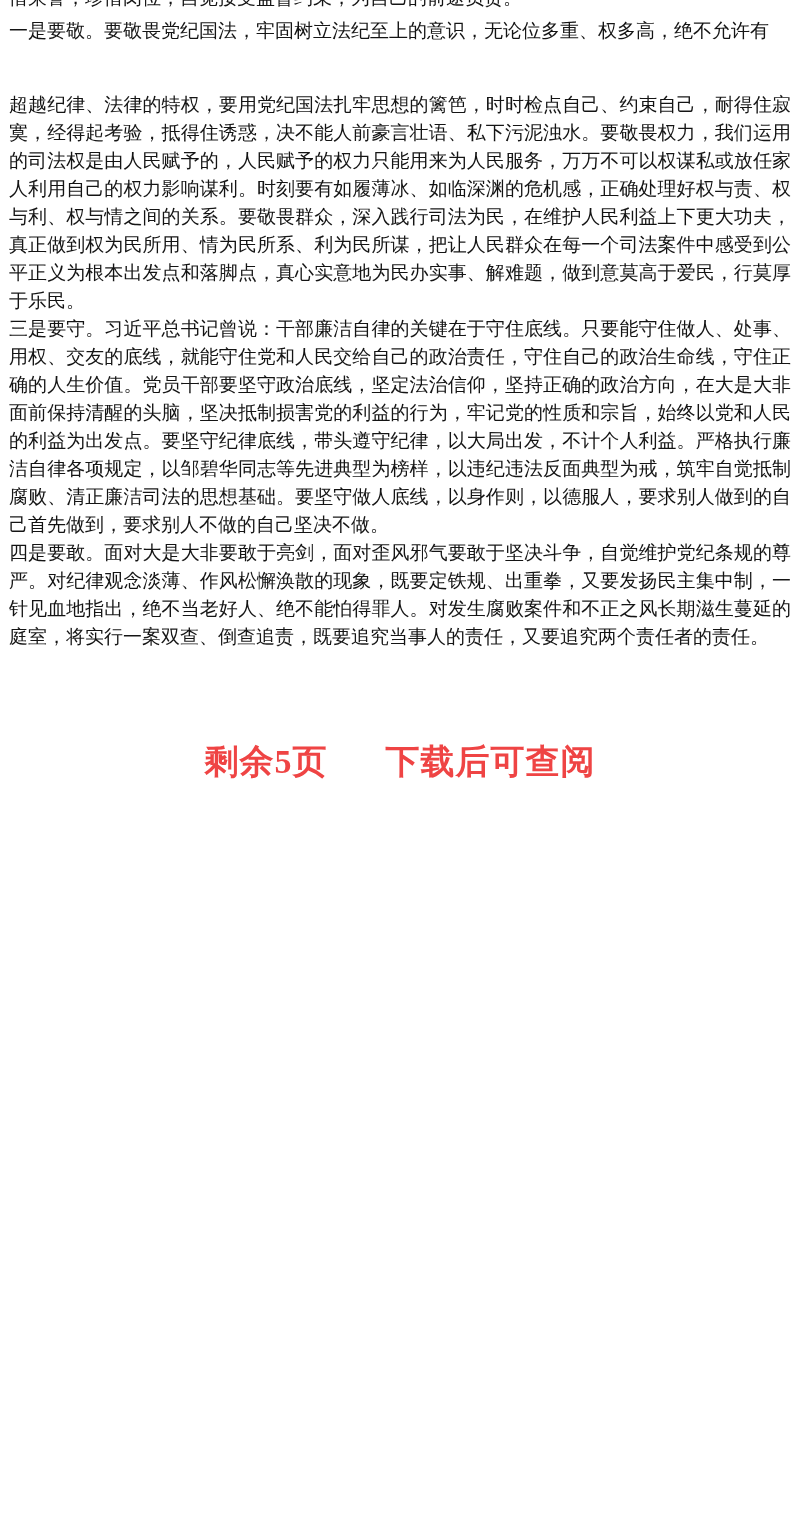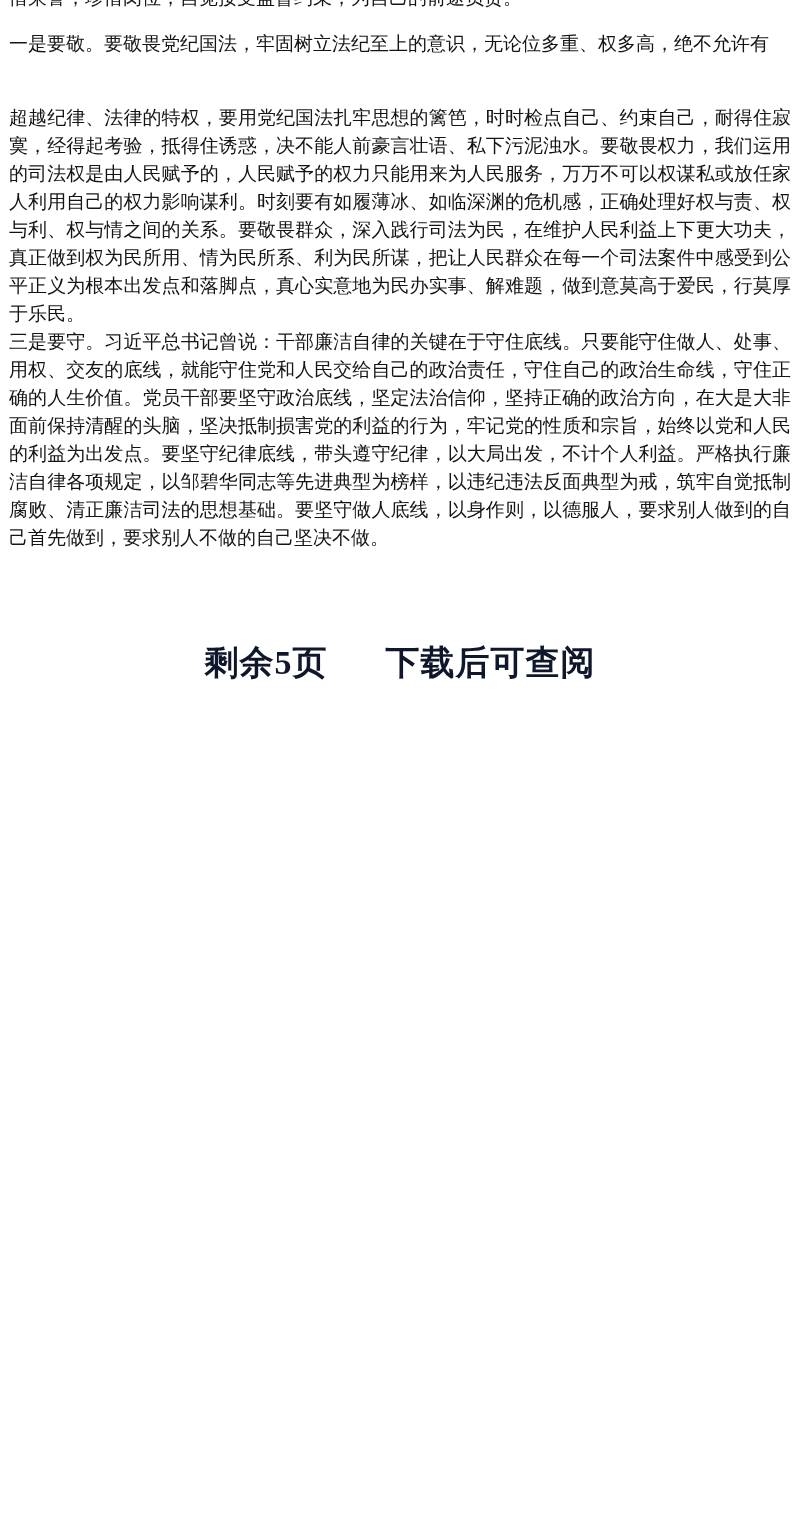--- a/index.html
+++ b/index.html
@@ -30,21 +30,21 @@
   }
   .line, .para {
     margin: 0;
     font-size: 19px;
     line-height: 28px;
     text-align: justify;
     text-justify: inter-ideograph;
     word-break: break-all;
   }
   .lead {
-    margin-top: 18px;
+    margin-top: 5px;
   }
   .page-gap {
     height: 46px;
   }
   .footer-banner {
     margin-top: 88px;
     text-align: center;
     font-weight: 700;
     font-size: 34px;
     letter-spacing: 1px;
@@ -63,19 +63,20 @@
     <span class="inner">惜荣誉，珍惜岗位，自觉接受监督约束，为自己的前途负责。</span>
   </div>
 
   <p class="line lead">一是要敬。要敬畏党纪国法，牢固树立法纪至上的意识，无论位多重、权多高，绝不允许有</p>
 
   <div class="page-gap"></div>
 
   <div>
     <p class="para">超越纪律、法律的特权，要用党纪国法扎牢思想的篱笆，时时检点自己、约束自己，耐得住寂寞，经得起考验，抵得住诱惑，决不能人前豪言壮语、私下污泥浊水。要敬畏权力，我们运用的司法权是由人民赋予的，人民赋予的权力只能用来为人民服务，万万不可以权谋私或放任家人利用自己的权力影响谋利。时刻要有如履薄冰、如临深渊的危机感，正确处理好权与责、权与利、权与情之间的关系。要敬畏群众，深入践行司法为民，在维护人民利益上下更大功夫，真正做到权为民所用、情为民所系、利为民所谋，把让人民群众在每一个司法案件中感受到公平正义为根本出发点和落脚点，真心实意地为民办实事、解难题，做到意莫高于爱民，行莫厚于乐民。</p>
     <p class="para">三是要守。习近平总书记曾说：干部廉洁自律的关键在于守住底线。只要能守住做人、处事、用权、交友的底线，就能守住党和人民交给自己的政治责任，守住自己的政治生命线，守住正确的人生价值。党员干部要坚守政治底线，坚定法治信仰，坚持正确的政治方向，在大是大非面前保持清醒的头脑，坚决抵制损害党的利益的行为，牢记党的性质和宗旨，始终以党和人民的利益为出发点。要坚守纪律底线，带头遵守纪律，以大局出发，不计个人利益。严格执行廉洁自律各项规定，以邹碧华同志等先进典型为榜样，以违纪违法反面典型为戒，筑牢自觉抵制腐败、清正廉洁司法的思想基础。要坚守做人底线，以身作则，以德服人，要求别人做到的自己首先做到，要求别人不做的自己坚决不做。</p>
+    <p class="para">四是要敢。面对大是大非要敢于亮剑，面对歪风邪气要敢于坚决斗争，自觉维护党纪条规的尊严。对纪律观念淡薄、作风松懈涣散的现象，既要定铁规、出重拳，又要发扬民主集中制，一针见血地指出，绝不当老好人、绝不能怕得罪人。对发生腐败案件和不正之风长期滋生蔓延的庭室，将实行一案双查、倒查追责，既要追究当事人的责任，又要追究两个责任者的责任。</p>
   </div>
 
-  <div class="footer-banner" style="color: #0f172a;">
+  <div class="footer-banner" style="color: #ef4444;">
     <span>剩余5页</span><span class="hint">下载后可查阅</span>
   </div>
 
 </div>
 
 </body></html>

